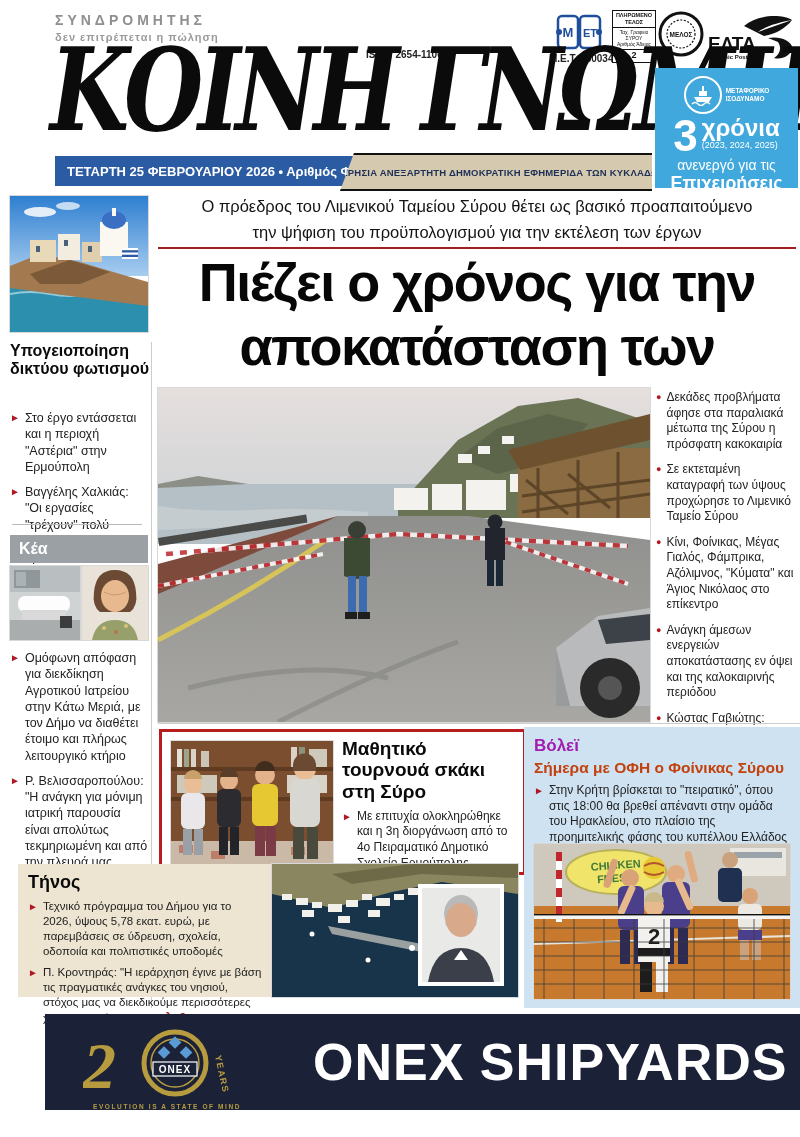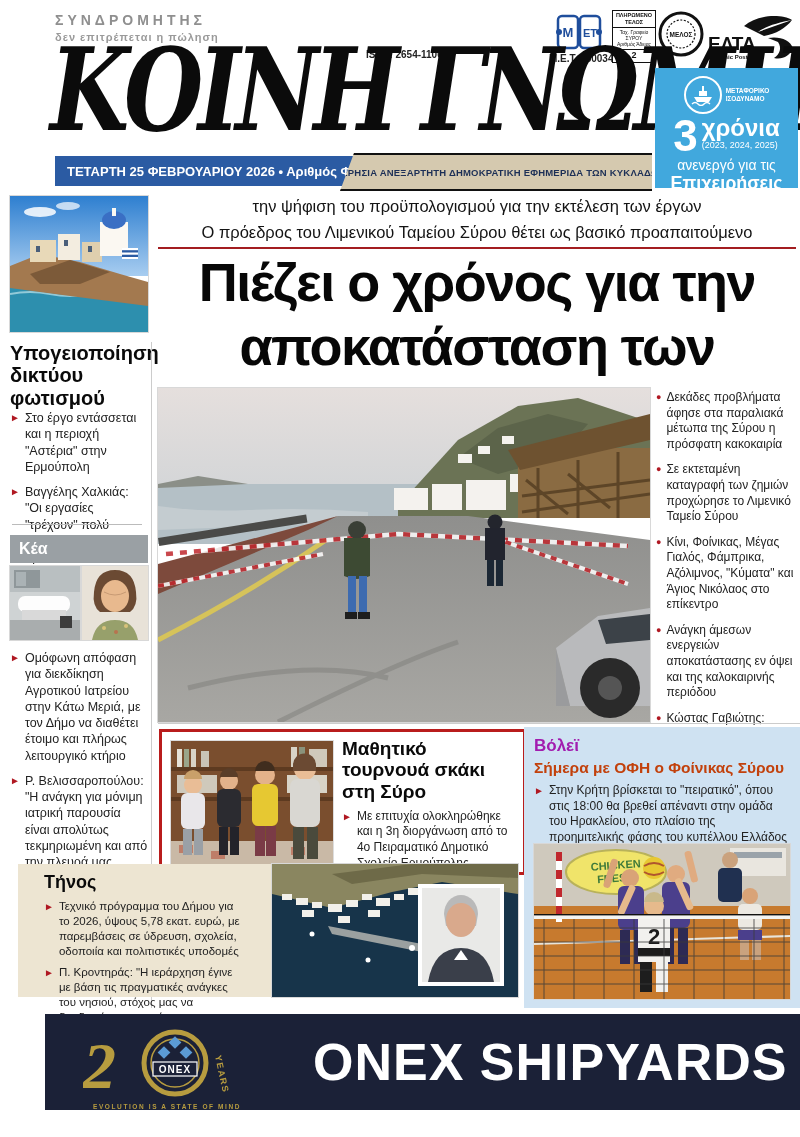--- a/index.html
+++ b/index.html
@@ -56,21 +56,21 @@
   
   .bul{display:flex;gap:5px;margin-bottom:9px;}
   .bul .tri{color:#b01822;font-size:10px;line-height:1.5;flex:none;}
   .bul .dot{color:#b01822;font-size:9px;line-height:1.6;flex:none;}
   .bul .tx{font-size:12.5px;line-height:1.3;color:#222;}
   .pref{text-align:right;color:#b01822;font-weight:bold;font-size:12.5px;margin-top:-4px;}
   .pref .da{font-size:9px;letter-spacing:-2px;margin-right:4px;}
 
   
   .side-photo{left:10px;top:196px;width:138px;height:136px;}
-  .side-title{left:10px;top:342px;width:140px;font-size:20px;font-weight:800;line-height:1.12;color:#0a0a0a;}
+  .side-title{left:10px;top:342px;width:140px;font-size:16px;font-weight:800;line-height:1.12;color:#0a0a0a;}
   .side-buls{left:10px;top:410px;width:138px;}
   .side-div{left:12px;top:524px;width:130px;height:1px;background:#bbb;}
   .kea-head{left:10px;top:535px;width:138px;height:28px;background:#9aa0a4;color:#fff;font-weight:800;
             font-size:16px;display:flex;align-items:center;padding-left:9px;box-sizing:border-box;}
   .kea-photos{left:10px;top:566px;width:138px;height:74px;display:flex;gap:2px;}
   .kea-buls{left:10px;top:650px;width:138px;}
   .vdiv{left:151px;top:342px;width:1px;height:666px;background:#ccc;}
   .hdiv-main{left:158px;top:723px;width:642px;height:1px;background:#ccc;}
 
   
@@ -90,21 +90,21 @@
   .chess-last{display:flex;justify-content:space-between;align-items:flex-end;}
 
   
   .volley{left:524px;top:727px;width:276px;height:281px;background:#cfe2f2;box-sizing:border-box;padding:9px 10px;}
   .volley-kicker{font-size:17px;font-weight:800;color:#a21caf;}
   .volley-title{font-size:15.5px;font-weight:800;color:#c2410c;margin-top:3px;margin-bottom:6px;}
   .volley .tx{font-size:12px;}
   .volley-photo{position:absolute;left:10px;top:117px;width:256px;height:155px;}
 
   
-  .tinos{left:18px;top:864px;width:254px;height:133px;background:#ede5d2;box-sizing:border-box;padding:8px 26px;}
+  .tinos{left:18px;top:864px;width:254px;height:133px;background:#ede5d2;box-sizing:border-box;padding:8px 10px;}
   .tinos-title{font-size:18px;font-weight:800;color:#0a0a0a;margin-bottom:6px;}
   .tinos .tx{font-size:11.5px;}
   .tinos .bul{margin-bottom:6px;}
   .tinos-photo{left:272px;top:864px;width:246px;height:133px;}
 
   
   .onex{left:45px;top:1014px;width:755px;height:96px;background:#1b2137;display:flex;align-items:center;}
   .onex-logo{width:230px;flex:none;padding-left:38px;position:relative;}
   .onex-tag{position:absolute;left:48px;bottom:-12px;color:#b79c3f;font-size:6.5px;letter-spacing:1.6px;font-weight:bold;}
   .onex-big{flex:1;text-align:center;color:#fff;font-weight:900;font-size:52px;letter-spacing:1px;
@@ -184,22 +184,22 @@
   <div class="abs dateline">
     <div class="dateline-left">
         <span>ΤΕΤΑΡΤΗ 25 ΦΕΒΡΟΥΑΡΙΟΥ 2026 • Αριθμός Φύλλου 6794 • Έτος 44ο • Τιμή Φύλλου 0,50€</span>
       </div>
     <div class="dateline-right">
       <span>ΗΜΕΡΗΣΙΑ ΑΝΕΞΑΡΤΗΤΗ ΔΗΜΟΚΡΑΤΙΚΗ ΕΦΗΜΕΡΙΔΑ ΤΩΝ ΚΥΚΛΑΔΩΝ</span>
     </div>
   </div>
 
   <div class="abs kicker">
+    <div>Ο πρόεδρος του Λιμενικού Ταμείου Σύρου θέτει ως βασικό προαπαιτούμενο</div>
     <div>την ψήφιση του προϋπολογισμού για την εκτέλεση των έργων</div>
-    <div>Ο πρόεδρος του Λιμενικού Ταμείου Σύρου θέτει ως βασικό προαπαιτούμενο</div>
   </div>
   <div class="abs redrule"></div>
   <div class="abs headline">
     <div>Πιέζει ο χρόνος για την</div>
     <div>αποκατάσταση των ζημιών</div>
   </div>
 
   <svg class="abs side-photo photo-frame" viewBox="0 0 138 136">
     <defs>
         <linearGradient id="sky1" x1="0" y1="0" x2="0" y2="1">
@@ -357,21 +357,21 @@
     </g>
   </svg>
 
   <div class="abs lead-buls">
     <div class="bul">
         <span class="dot">●</span>
       <span class="tx">Δεκάδες προβλήματα άφησε στα παραλιακά μέτωπα της Σύρου η πρόσφατη κακοκαιρία</span>
       </div>
     <div class="bul">
         <span class="dot">●</span>
-      <span class="tx">Σε εκτεταμένη καταγραφή των ζημιών προχώρησε το Λιμενικό Ταμείο Σύρου</span>
+      <span class="tx">Σε εκτεταμένη καταγραφή των ύψους προχώρησε το Λιμενικό Ταμείο Σύρου</span>
       </div>
     <div class="bul">
         <span class="dot">●</span>
       <span class="tx">Κίνι, Φοίνικας, Μέγας Γιαλός, Φάμπρικα, Αζόλιμνος, "Κύματα" και Άγιος Νικόλαος στο επίκεντρο</span>
       </div>
     <div class="bul">
         <span class="dot">●</span>
       <span class="tx">Ανάγκη άμεσων ενεργειών αποκατάστασης εν όψει και της καλοκαιρινής περιόδου</span>
       </div>
     <div class="bul">

